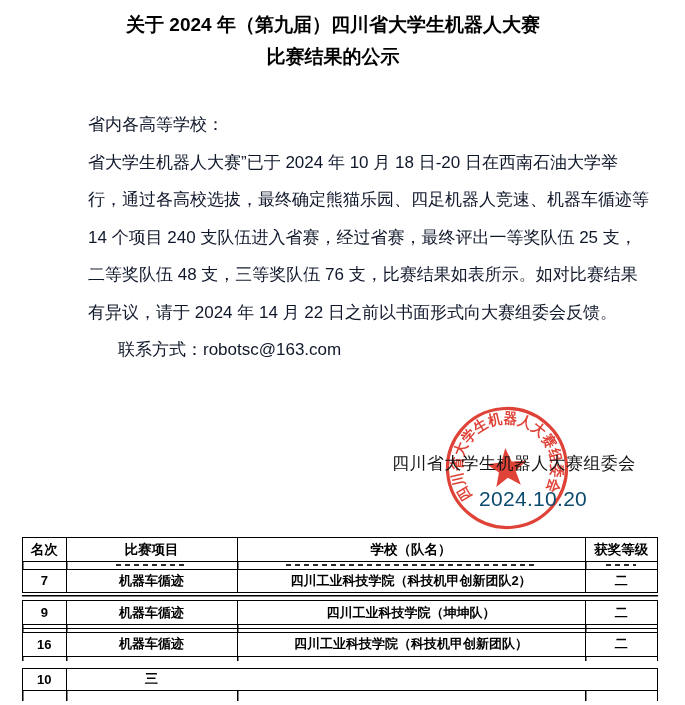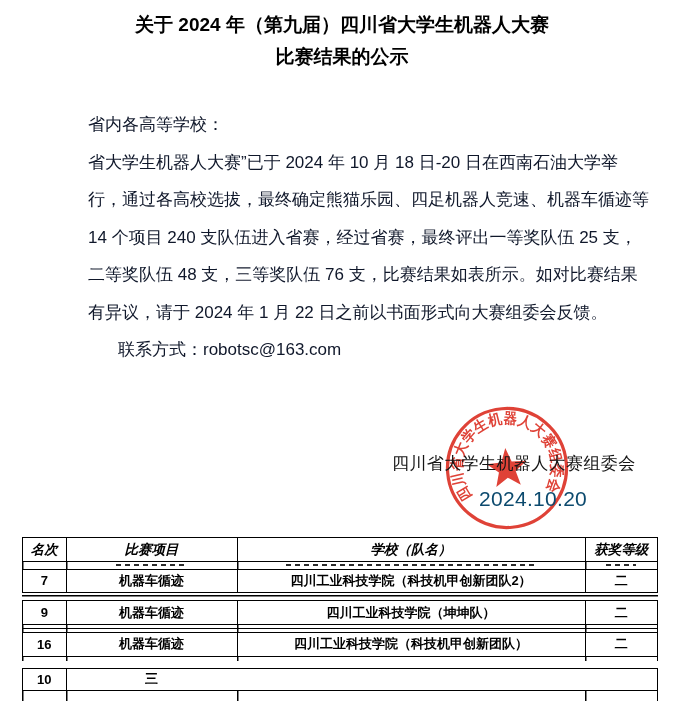--- a/index.html
+++ b/index.html
@@ -2,21 +2,21 @@
 <html><head>
 <meta charset="utf-8">
 <style>
   html,body{margin:0;padding:0;background:#fff;}
   .page{
     position:relative;width:685px;height:705px;background:#ffffff;overflow:hidden;
     font-family:"Liberation Sans","DejaVu Sans",sans-serif;color:#111;
   }
   
   .title{position:absolute;top:9px;left:0;width:666px;text-align:center;
-    font-size:19px;font-weight:700;line-height:32px;color:#000;margin-left:9px;}
+    font-size:19px;font-weight:700;line-height:32px;color:#000;}
   
   .body-block{position:absolute;left:88px;top:106px;width:520px;
     font-size:17px;line-height:37.5px;color:#0f172a;}
   .bline{white-space:nowrap;}
   .bline.indent{padding-left:30px;}
   
   .signature{position:absolute;left:392px;top:452px;font-size:17px;color:#141414;
     z-index:3;white-space:nowrap;letter-spacing:0.4px;}
   .sign-date{position:absolute;left:479px;top:487px;width:90px;text-align:center;
     font-size:21px;color:#0c4a6e;z-index:3;letter-spacing:0.3px;}
@@ -24,21 +24,21 @@
   .stamp{position:absolute;left:443px;top:404px;width:128px;height:128px;z-index:2;
     opacity:0.93;transform:rotate(-5deg);}
   
   .rtable{position:absolute;left:22px;top:537px;width:636px;z-index:1;}
   .band{box-sizing:border-box;display:grid;grid-template-columns:42.5px 171px 348px auto;
     border:1.5px solid #000;background:#fff;}
   .band .cell{box-sizing:border-box;display:flex;align-items:center;justify-content:center;
     border-left:1.5px solid #000;font-weight:700;color:#000;white-space:nowrap;overflow:hidden;}
   .band .cell:first-child{border-left:none;}
   .band.header{height:25px;font-size:13.5px;}
-  .band.header .cell{font-size:13.5px;font-style:italic;}
+  .band.header .cell{font-size:13.5px;}
   .band.row{font-size:13px;}
   .r7{height:24px;} .r9{height:25px;} .r16{height:25px;} .r10{height:23px;}
   
   .vlines{
     background-image:linear-gradient(#000,#000),linear-gradient(#000,#000),
       linear-gradient(#000,#000),linear-gradient(#000,#000),linear-gradient(#000,#000);
     background-repeat:no-repeat;
     background-position:0 0,44px 0,215px 0,563px 0,634.5px 0;
     background-size:1.5px 100%,1.5px 100%,1.5px 100%,1.5px 100%,1.5px 100%;
   }
@@ -64,21 +64,21 @@
     <div>关于 2024 年（第九届）四川省大学生机器人大赛</div>
     <div>比赛结果的公示</div>
   </div>
 
   <div class="body-block">
     <div class="bline">省内各高等学校：</div>
     <div class="bline">省大学生机器人大赛”已于 2024 年 10 月 18 日-20 日在西南石油大学举</div>
     <div class="bline">行，通过各高校选拔，最终确定熊猫乐园、四足机器人竞速、机器车循迹等</div>
     <div class="bline">14 个项目 240 支队伍进入省赛，经过省赛，最终评出一等奖队伍 25 支，</div>
     <div class="bline">二等奖队伍 48 支，三等奖队伍 76 支，比赛结果如表所示。如对比赛结果</div>
-    <div class="bline">有异议，请于 2024 年 1 月 22 日之前以书面形式向大赛组委会反馈。</div>
+    <div class="bline">有异议，请于 2024 年 14 月 22 日之前以书面形式向大赛组委会反馈。</div>
     <div class="bline indent">联系方式：robotsc@163.com</div>
   </div>
 
   <div class="stamp">
     <svg viewBox="0 0 128 128" width="128" height="128">
       <circle cx="64" cy="64" r="59.5" fill="none" stroke="#dd3428" stroke-width="3.2"></circle>
       <polygon fill="#dd3428" points="64,44 69.2,57.9 84,58.5 72.4,67.7 76.3,82 64,73.8 51.7,82 55.6,67.7 44,58.5 58.8,57.9"></polygon>
       <path id="stampArc" d="M 27.1 89.8 A 45 45 0 1 1 100.9 89.8" fill="none"></path>
       <text font-size="14.5" font-weight="700" fill="#dd3428" font-family="'DejaVu Sans',sans-serif" letter-spacing="0.5">
         <textPath href="#stampArc" startOffset="0" textLength="196" lengthAdjust="spacingAndGlyphs">四川省大学生机器人大赛组委会</textPath>

